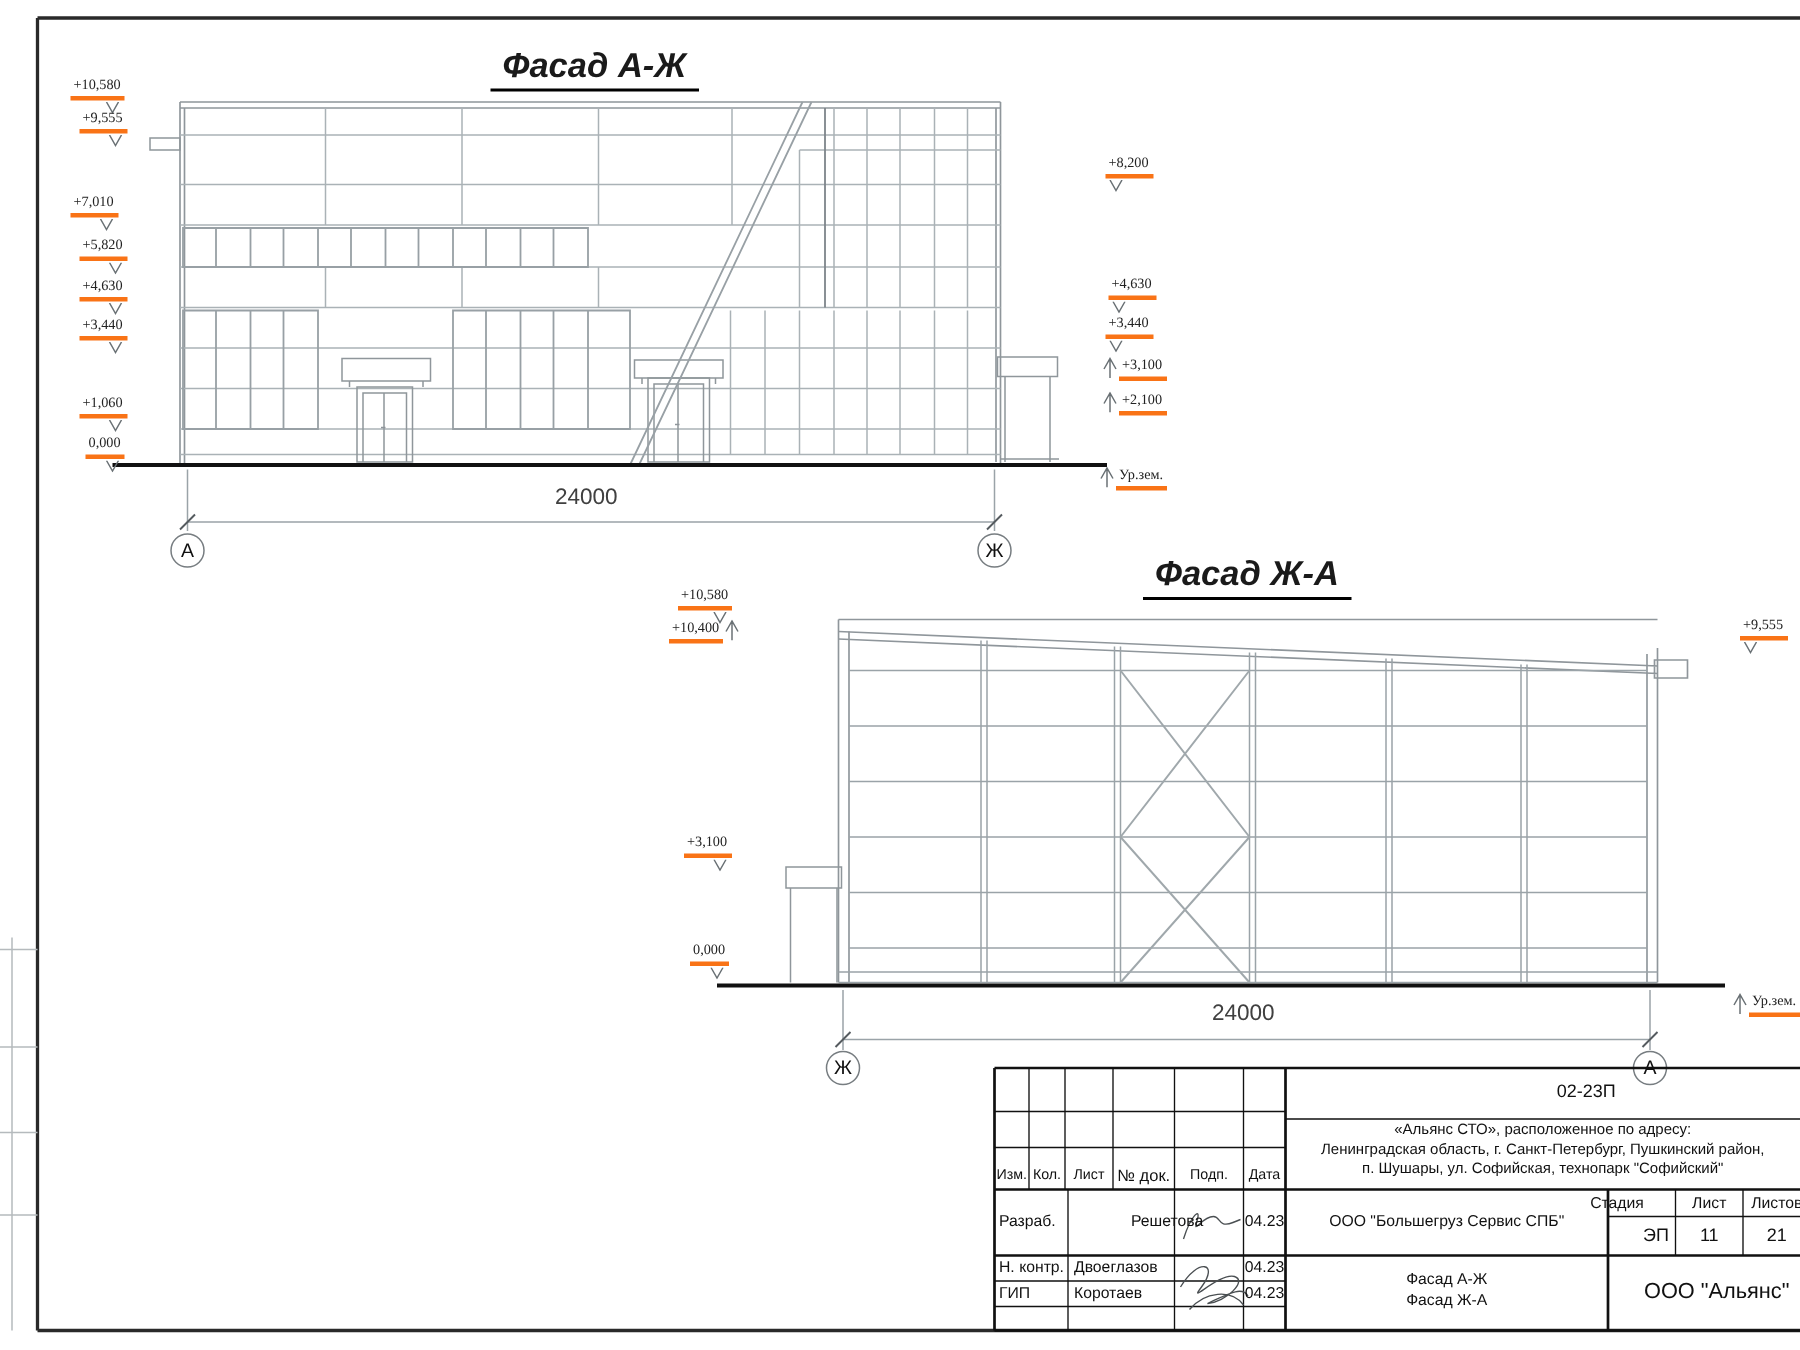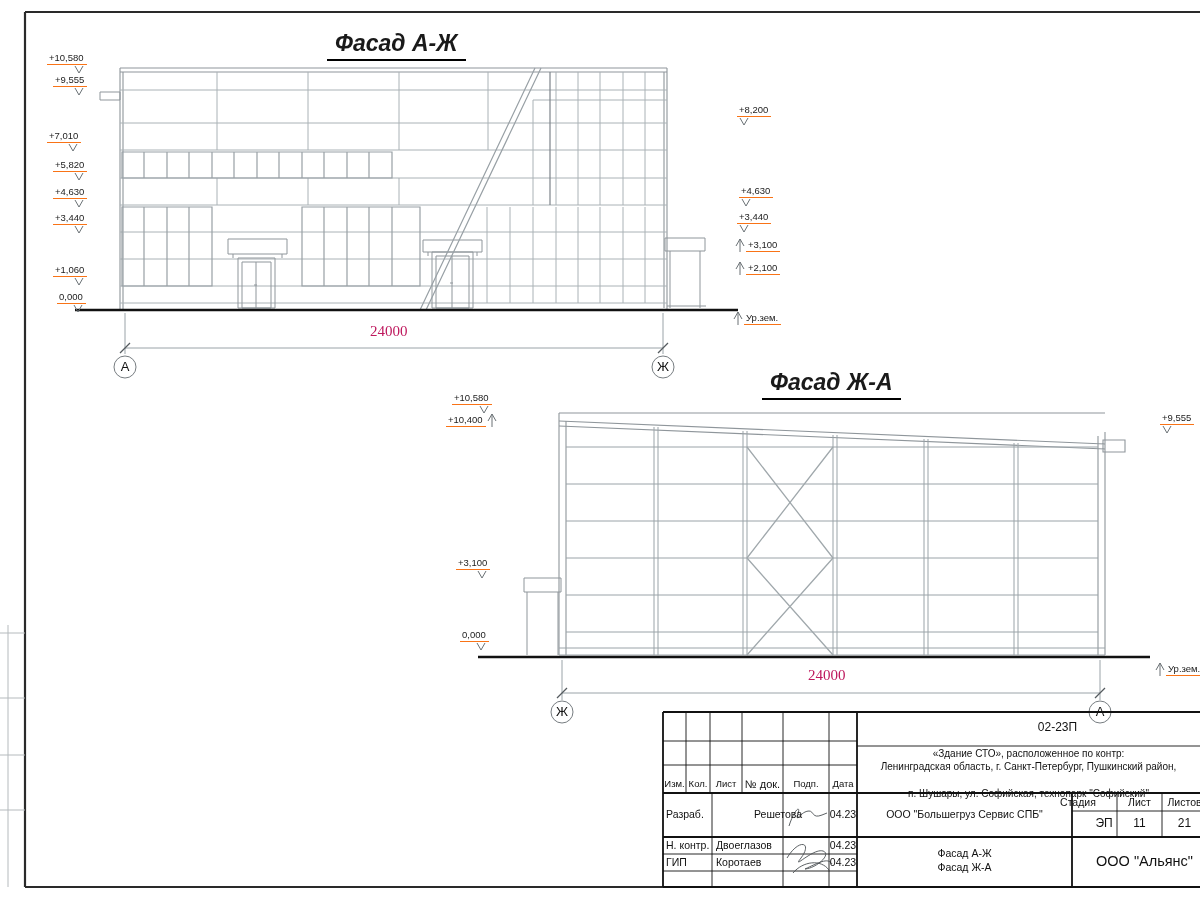--- a/index.html
+++ b/index.html
@@ -5,27 +5,27 @@
   html,body{margin:0;padding:0;width:1200px;height:900px;overflow:hidden;background:#ffffff;}
   body{position:relative;font-family:"Liberation Sans",sans-serif;color:#1a1a1a;}
   svg.lw{position:absolute;left:0;top:0;}
   .t{position:absolute;white-space:nowrap;}
   .ftitle{font-size:23px;font-style:italic;font-weight:bold;border-bottom:2px solid #000;padding:0 8px 2px 8px;}
   .elev{position:absolute;display:flex;font-size:9.5px;color:#222;line-height:1.05;}
   .elev.dr{flex-direction:column;align-items:flex-end;}
   .elev.dl{flex-direction:column;align-items:flex-start;}
   .elev.ul{flex-direction:row;align-items:flex-start;}
   .elev.ur{flex-direction:row;align-items:flex-start;}
-  .ev{border-bottom:1px solid #f97316;padding:0 3px 1px 2px;}
+  .ev{border-bottom:3px solid #f97316;padding:0 3px 1px 2px;font-family:Liberation Serif, serif;}
   .arr{stroke:#6a7175;fill:none;stroke-width:1;}
   .elev.dr .arr{margin-right:3px;margin-top:1px;}
   .elev.dl .arr{margin-left:2px;margin-top:1px;}
   .elev.ul .arr{margin-right:1px;margin-top:-2px;}
   .elev.ur .arr{margin-left:1px;margin-top:-2px;}
-  .dim{font-size:15px;color:#be185d;font-family:Liberation Serif, serif;}
+  .dim{font-size:15px;color:#404040;}
   .axis{font-size:13px;color:#111;text-align:center;width:16px;}
   .tb{font-size:10.5px;color:#111;}
   .tbc{text-align:center;}
   .big{font-size:14.5px;}
   .mid{font-size:12px;}
 </style>
 </head>
 <body>
 
 <svg class="lw" width="1200" height="900" viewBox="0 0 1200 900">
@@ -289,23 +289,23 @@
   </div>
 
 <div class="t dim" style="left:370px;top:323px;">24000</div>
 <div class="t dim" style="left:808px;top:667px;">24000</div>
 <div class="t axis" style="left:117px;top:359px;">А</div>
 <div class="t axis" style="left:655px;top:359px;">Ж</div>
 <div class="t axis" style="left:554px;top:704px;">Ж</div>
 <div class="t axis" style="left:1092px;top:704px;">А</div>
 
 <div class="t tb tbc mid" style="left:857px;top:720px;width:401px;">02-23П</div>
-<div class="t tb tbc" style="left:860px;top:748px;width:337px;font-size:10px;">«Здание СТО», расположенное по контр:</div>
+<div class="t tb tbc" style="left:860px;top:748px;width:337px;font-size:10px;">«Альянс СТО», расположенное по адресу:</div>
 <div class="t tb tbc" style="left:860px;top:761px;width:337px;font-size:10px;">Ленинградская область, г. Санкт-Петербург, Пушкинский район,</div>
-<div class="t tb tbc" style="left:860px;top:774px;width:337px;font-size:10px;margin-top:14px;">п. Шушары, ул. Софийская, технопарк "Софийский"</div>
+<div class="t tb tbc" style="left:860px;top:774px;width:337px;font-size:10px;">п. Шушары, ул. Софийская, технопарк "Софийский"</div>
 
 <div class="t tb tbc" style="left:663px;top:778px;width:23px;font-size:9.5px;">Изм.</div>
 <div class="t tb tbc" style="left:686px;top:778px;width:24px;font-size:9.5px;">Кол.</div>
 <div class="t tb tbc" style="left:710px;top:778px;width:32px;font-size:9.5px;">Лист</div>
 <div class="t tb tbc" style="left:742px;top:778px;width:41px;font-size:11px;">№ док.</div>
 <div class="t tb tbc" style="left:783px;top:778px;width:46px;font-size:9.5px;">Подп.</div>
 <div class="t tb tbc" style="left:829px;top:778px;width:28px;font-size:9.5px;">Дата</div>
 
 <div class="t tb" style="left:666px;top:808px;">Разраб.</div>
 <div class="t tb" style="left:716px;top:808px;margin-left:38px;">Решетова</div>

